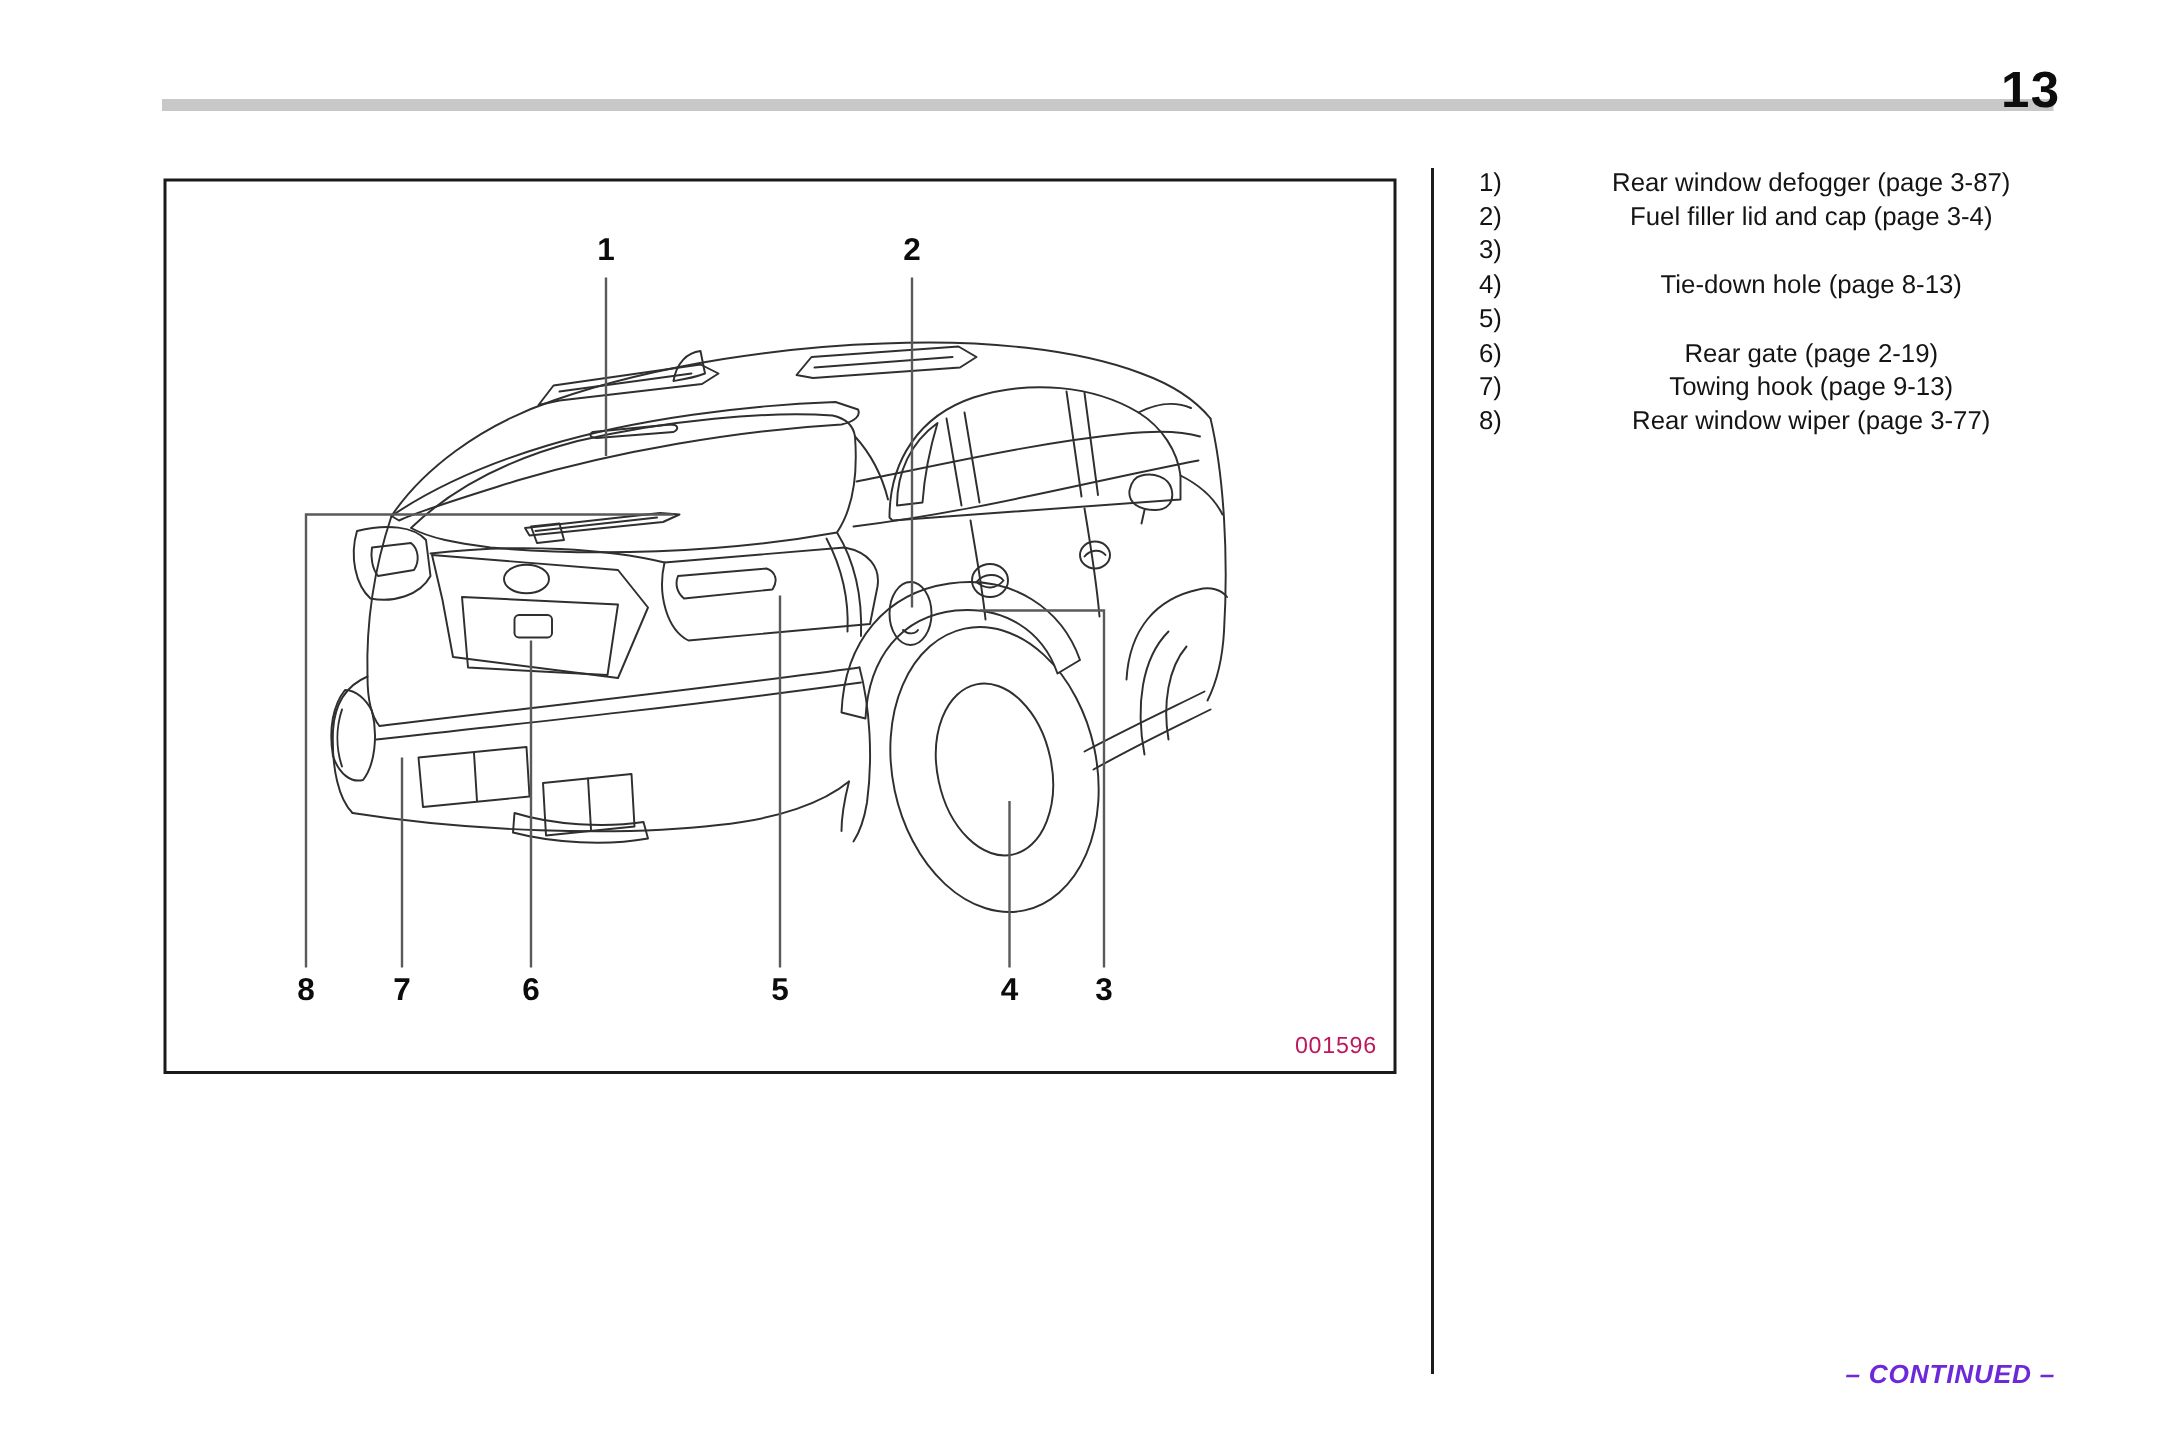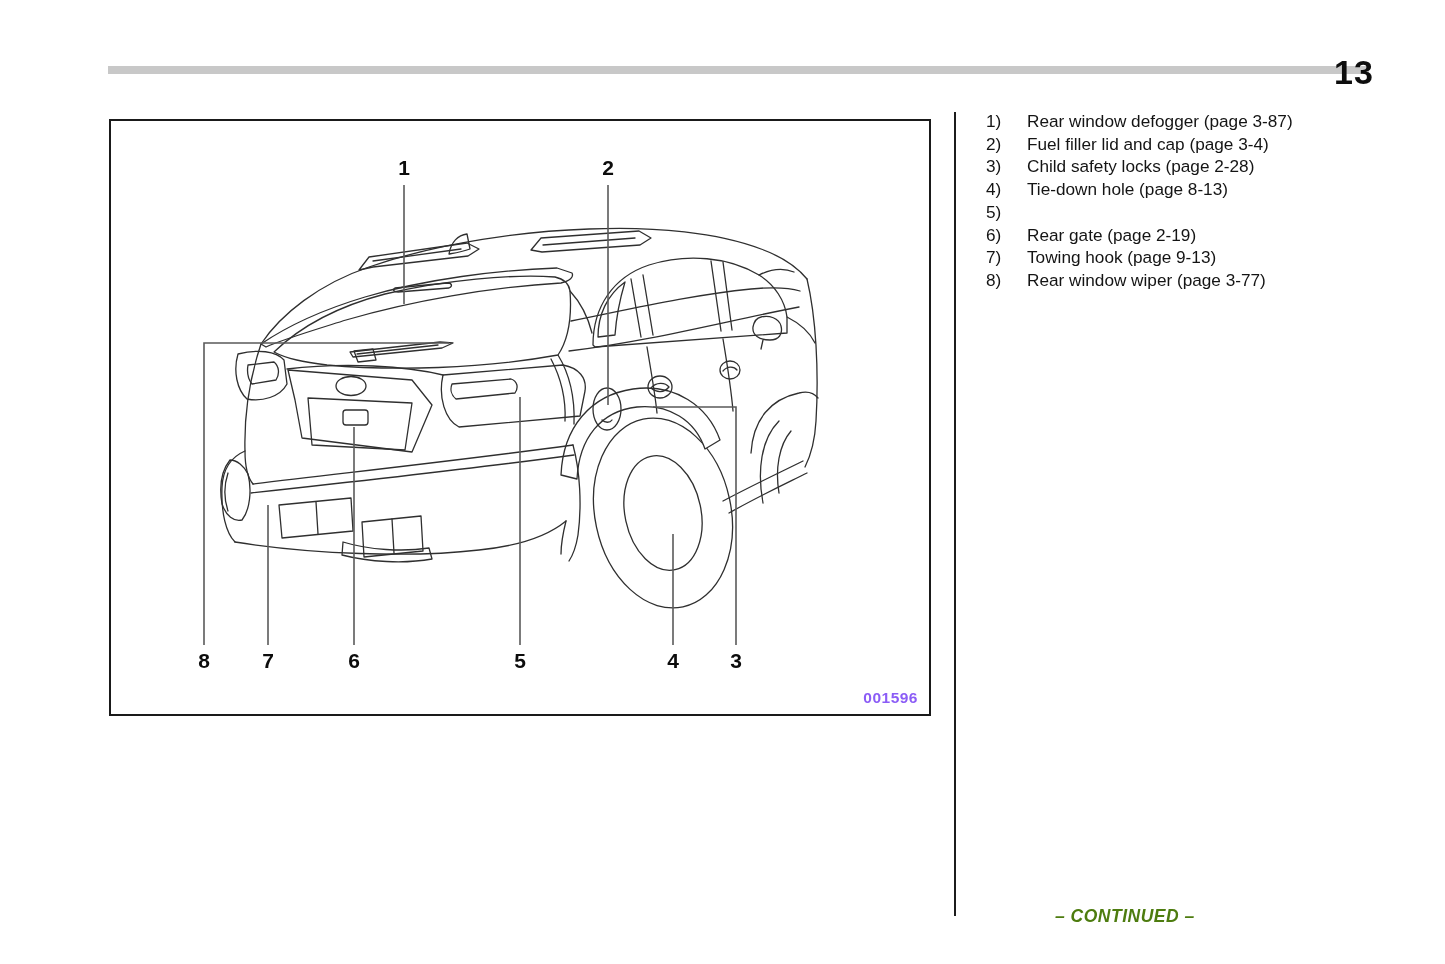--- a/index.html
+++ b/index.html
@@ -4,46 +4,46 @@
 <style>
   * { margin:0; padding:0; box-sizing:border-box; }
   html,body { background:#ffffff; }
   .page {
     position:relative; width:1445px; height:964px; background:#ffffff;
     font-family:"Liberation Sans", sans-serif; color:#111; overflow:hidden;
   }
   .header-bar { position:absolute; left:108px; top:66px; width:1261px; height:8px; background:#c8c8c8; }
   .page-number {
     position:absolute; left:1334px; top:41px;
-    font-size:34px; font-weight:bold; letter-spacing:1px; color:#0d0d0d;margin-top:12px;
+    font-size:34px; font-weight:bold; letter-spacing:1px; color:#0d0d0d;
   }
   .figure-box {
     position:absolute; left:109px; top:119px; width:822px; height:597px;
     border:2px solid #1a1a1a; background:#fff;
   }
   .figure-box svg { position:absolute; left:0; top:0; width:818px; height:593px; }
   .callout {
     position:absolute; transform:translate(-50%,-50%);
     font-size:21px; font-weight:bold; color:#0c0c0c; line-height:1;
   }
   .figure-code {
     position:absolute; right:11px; bottom:7px;
-    font-size:15.5px; color:#8b5cf6; letter-spacing:0.5px;font-weight:bold;
+    font-size:15.5px; color:#be185d; letter-spacing:0.5px;
   }
   .column-divider { position:absolute; left:954px; top:112px; width:2px; height:804px; background:#1c1c1c; }
   .legend {
     position:absolute; left:986px; top:110px; width:402px;
     font-size:17.2px; line-height:22.7px; color:#141414;
   }
   .lg-row { display:flex; }
   .lg-num { width:41px; flex:none; }
-  .lg-text { flex:1; }
+  .lg-text { flex:1;text-align:center; }
   .continued {
-    position:absolute; left:1055px; top:906px; width:315px; 
-    font-size:17.5px; font-weight:bold; font-style:italic; letter-spacing:0.5px; color:#4d7c0f;
+    position:absolute; left:1055px; top:906px; width:315px; text-align:right;
+    font-size:17.5px; font-weight:bold; font-style:italic; letter-spacing:0.5px; color:#6d28d9;
   }
 </style>
 </head>
 <body>
 
 <div class="page">
 
   <div class="header-bar"></div>
   <div class="page-number">13</div>
 
@@ -186,21 +186,20 @@
     <div class="lg-row">
       <span class="lg-num">1)</span>
       <span class="lg-text">Rear window defogger (page 3-87)</span>
     </div>
     <div class="lg-row">
       <span class="lg-num">2)</span>
       <span class="lg-text">Fuel filler lid and cap (page 3-4)</span>
     </div>
     <div class="lg-row">
       <span class="lg-num">3)</span>
-      <span class="lg-text">Child safety locks (page 2-28)</span>
     </div>
     <div class="lg-row">
       <span class="lg-num">4)</span>
       <span class="lg-text">Tie-down hole (page 8-13)</span>
     </div>
     <div class="lg-row">
       <span class="lg-num">5)</span>
     </div>
     <div class="lg-row">
       <span class="lg-num">6)</span>

